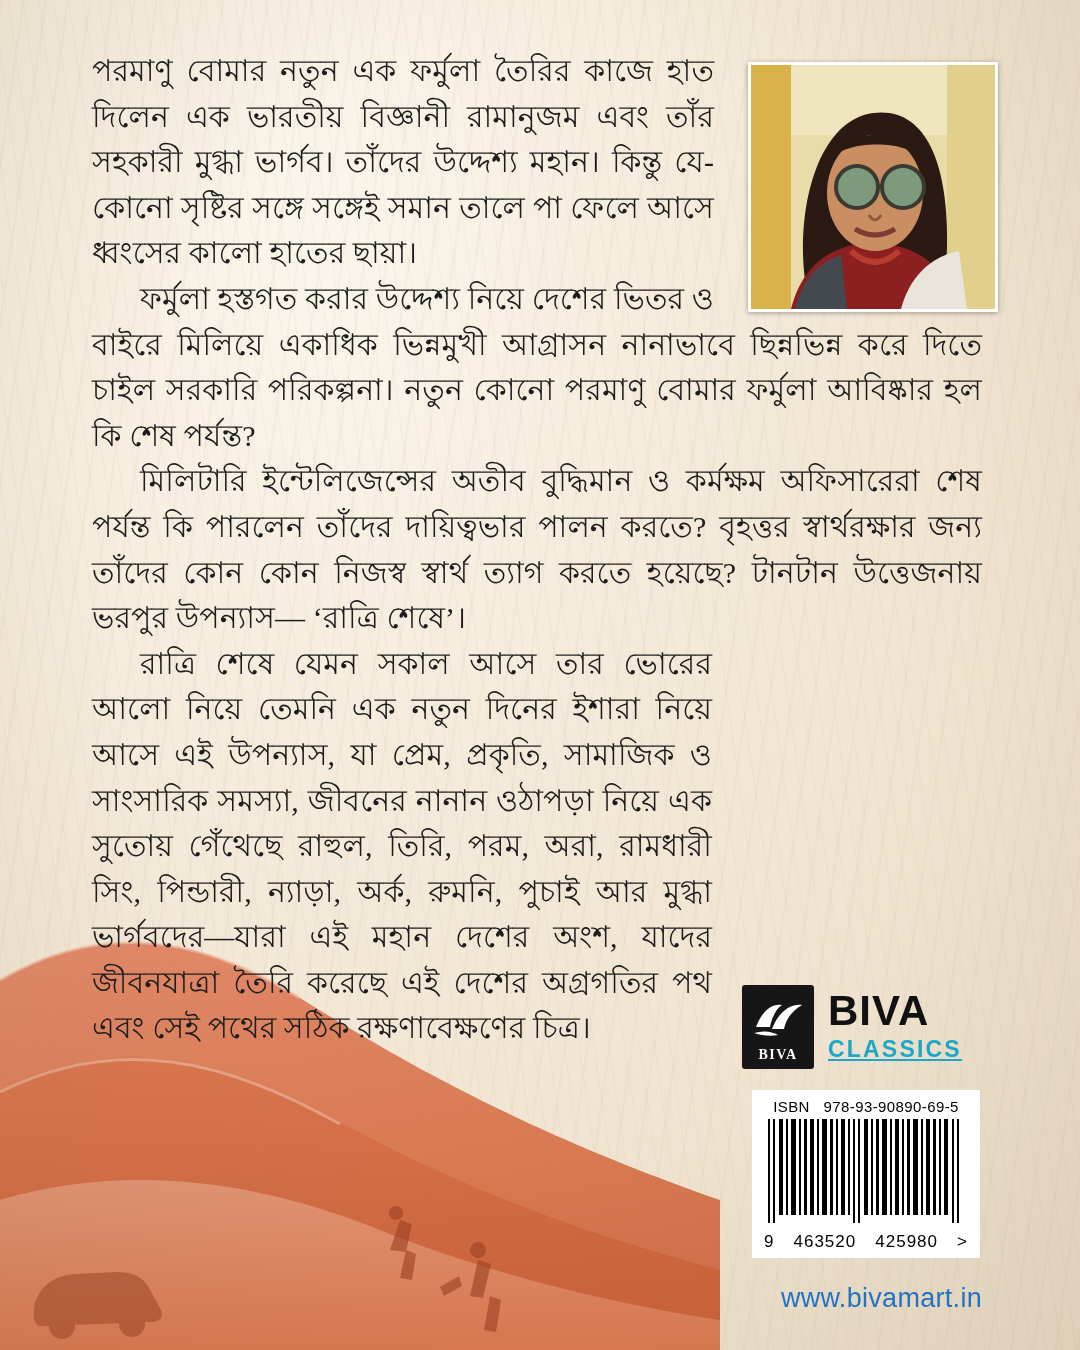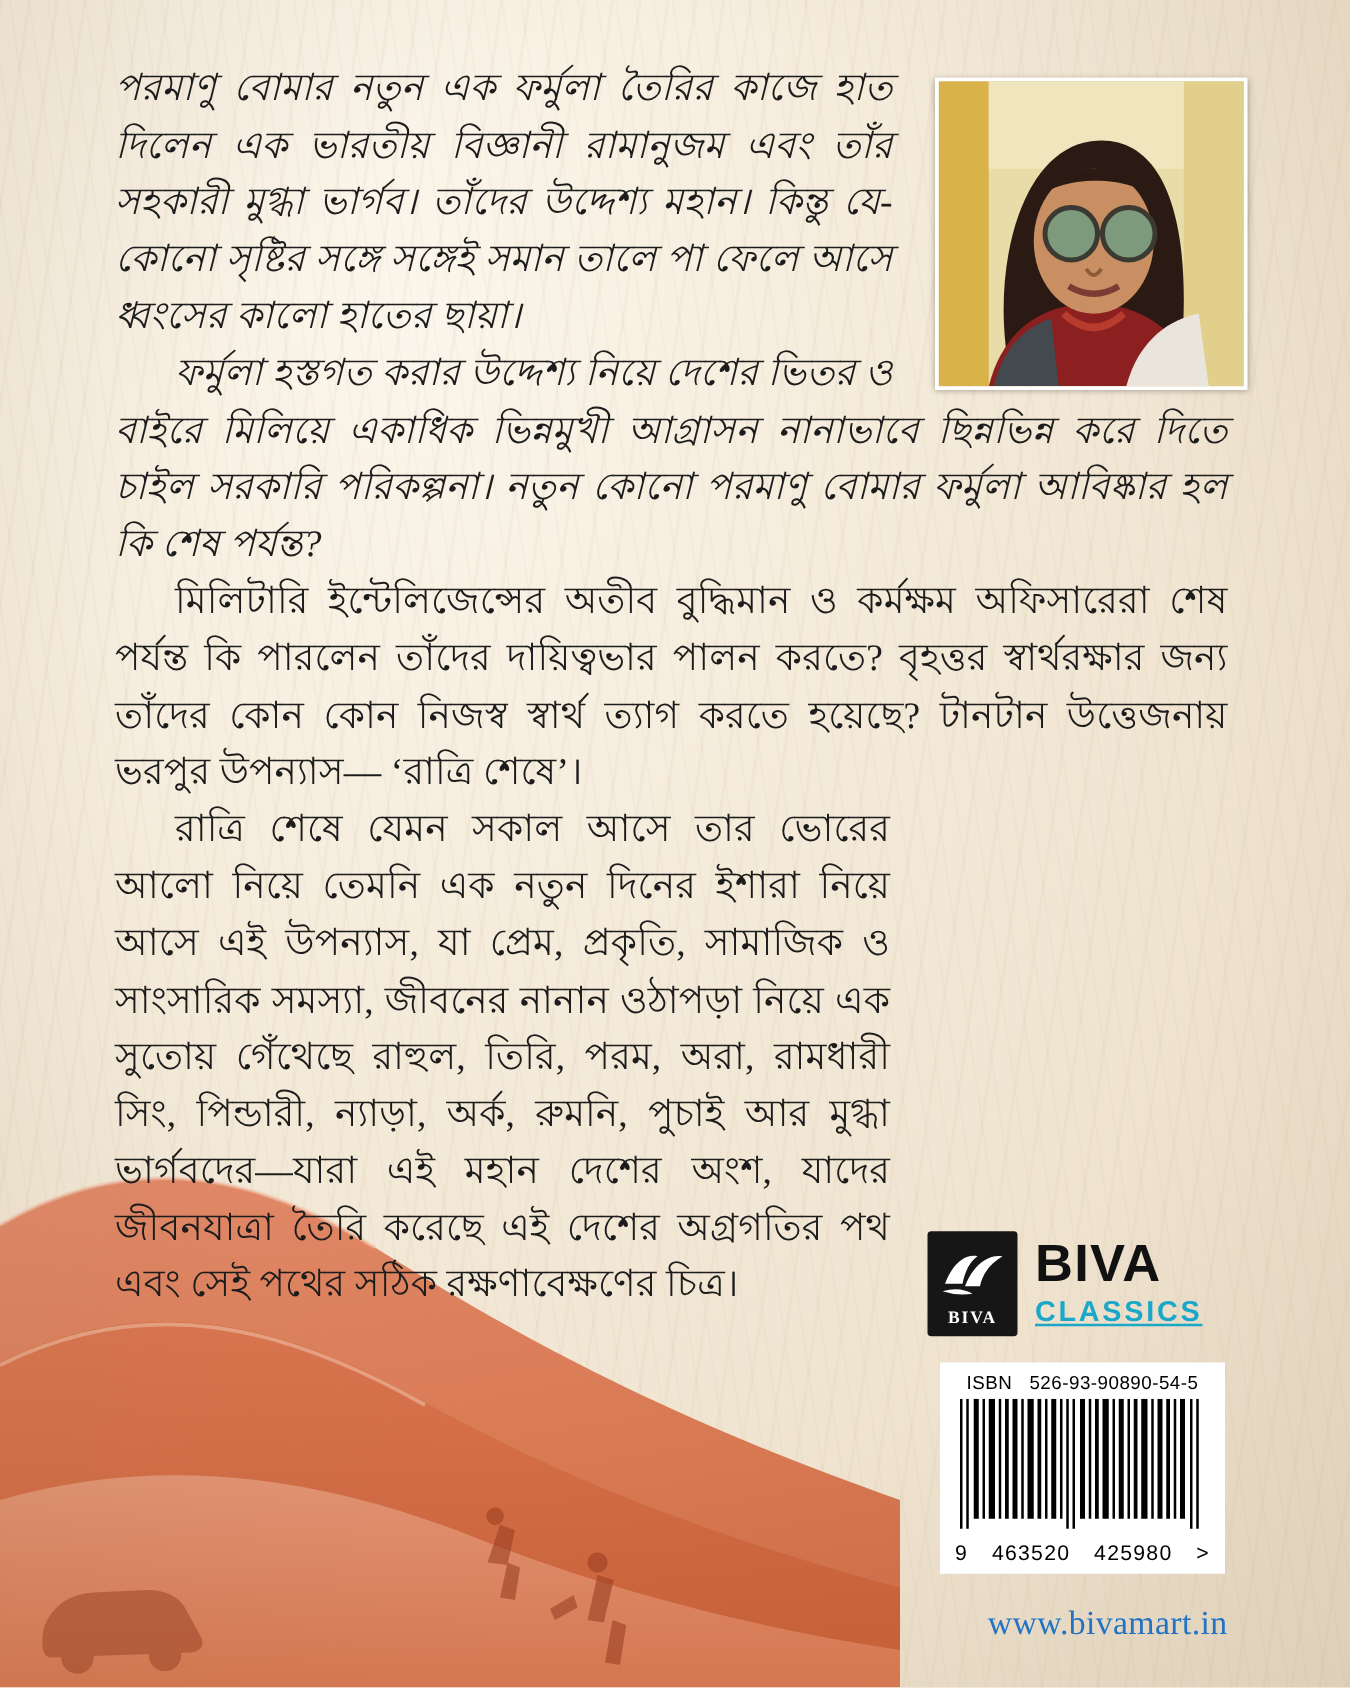--- a/index.html
+++ b/index.html
@@ -83,21 +83,20 @@
     color: #1c1c1c;
     text-align: justify;
     text-indent: 48px;
     letter-spacing: 0.1px;
   }
   .blurb p.p1 { text-indent: 0; }
 
   
   .wrapcol {
     width: 890px;
-    font-style: italic;
   }
   .photo-float {
     float: right;
     width: 268px;
     height: 268px;
     shape-outside: margin-box;
   }
   .narrow { width: 620px; }
 
   
@@ -189,21 +188,21 @@
     font-size: 22px;
     color: #000;
     margin-top: 4px;
     letter-spacing: 0.5px;
   }
 
   .website {
     position: absolute;
     right: 98px;
     top: 1283px;
-    font-family: Liberation Serif, serif;
+    font-family: Liberation Sans, sans-serif;
     font-size: 27px;
     color: #2273c4;
     letter-spacing: 0.3px;
     margin-left: 32px;
   }
 </style>
 </head>
 <body>
 
 <div class="page">
@@ -296,21 +295,21 @@
       <div>
         <div class="pub-name">BIVA</div>
         <div class="pub-sub">CLASSICS</div>
       </div>
     </div>
 
     <div class="barcode-block">
       <div class="isbn-line">
         <span>ISBN</span>
         &nbsp;
-        <span>526-93-90890-54-5</span>
+        <span>978-93-90890-69-5</span>
       </div>
       <svg class="bars" viewBox="0 0 208 108" preserveAspectRatio="none">
         <rect x="0" y="0" width="208" height="108" fill="#ffffff"></rect>
         <g fill="#000000">
           <rect x="6" y="0" width="2" height="104"></rect>
             <rect x="11" y="0" width="2" height="104"></rect>
           <rect x="17" y="0" width="4" height="96"></rect>
             <rect x="24" y="0" width="2" height="96"></rect>
           <rect x="29" y="0" width="5" height="96"></rect>
             <rect x="37" y="0" width="2" height="96"></rect>

